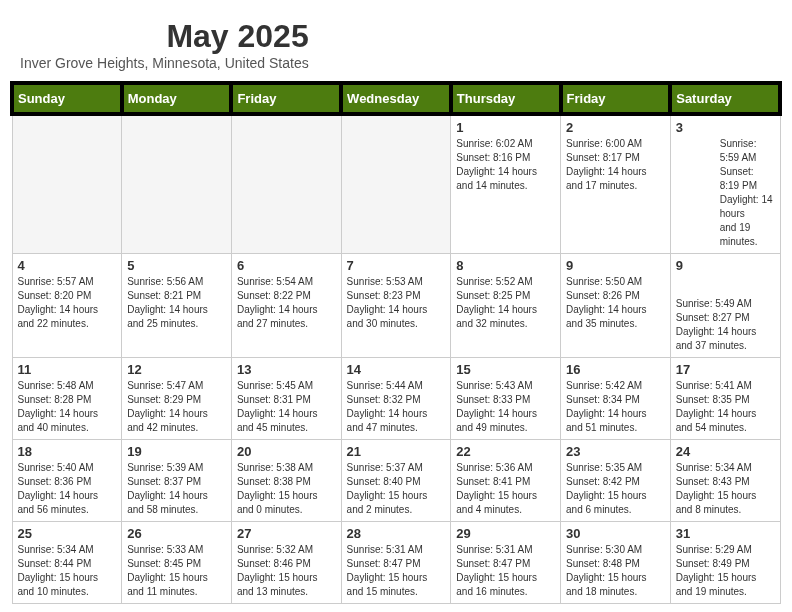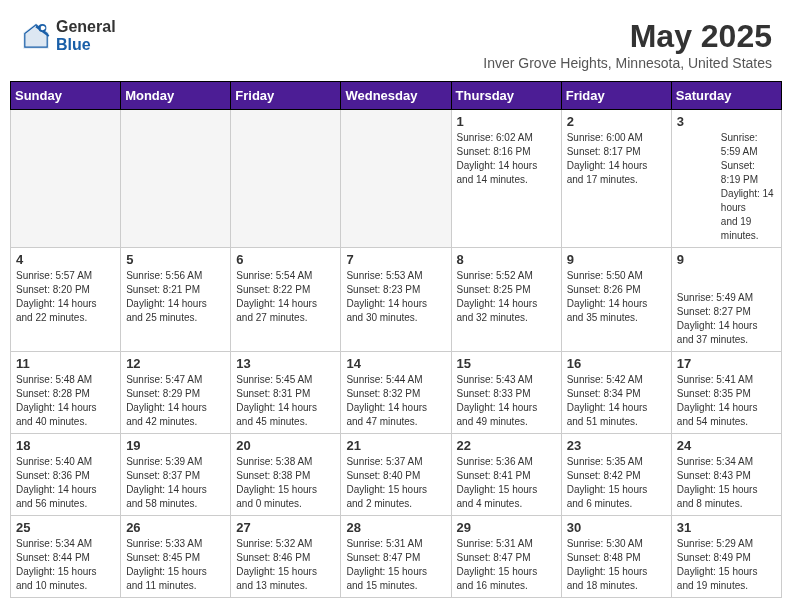--- a/index.html
+++ b/index.html
@@ -51,27 +51,27 @@
     .subtitle {
       font-size: 14px;
       color: #555;
     }
     table {
       width: 100%;
       border-collapse: collapse;
       margin-top: 6px;
     }
     th {
-      background: #4c1d95;
+      background: #4d7c0f;
       color: white;
       font-size: 13px;
       font-weight: bold;
       padding: 6px 4px;
       text-align: left;
-      border: 1px solid #000000;
+      border: 4px solid #000000;
     }
     td {
       border: 1px solid #ccc;
       vertical-align: top;
       padding: 4px 5px;
       width: calc(100% / 7);
       height: 80px;
       background: #fff;
     }
     td.empty {
@@ -90,33 +90,20 @@
       line-height: 1.4;
     }
     tr:nth-child(even) td:not(.empty) {
       background: #fff;
     }
   </style>
 </head>
 <body>
 
 <div class="header">
-  <div class="logo">
-    <svg class="logo-icon" viewBox="0 0 40 40" xmlns="http://www.w3.org/2000/svg">
-      <polygon points="20,4 36,16 36,36 4,36 4,16" fill="#1a5fa8" opacity="0.15"></polygon>
-      <polygon points="20,6 34,17 34,34 6,34 6,17" fill="none" stroke="#1a5fa8" stroke-width="1.5"></polygon>
-      <path d="M 20 8 L 36 20" stroke="#1a5fa8" stroke-width="2.5" fill="none"></path>
-      <circle cx="28" cy="10" r="5" fill="#1a5fa8"></circle>
-      <path d="M 26 8 Q 30 6 32 10 Q 30 14 26 12 Z" fill="white"></path>
-    </svg>
-    <div class="logo-text">
-      <span class="logo-general">General</span>
-      <span class="logo-blue">Blue</span>
-    </div>
-  </div>
   <div class="title-area">
     <div class="month-title">May 2025</div>
     <div class="subtitle">Inver Grove Heights, Minnesota, United States</div>
   </div>
 </div>
 
 <table>
   <thead>
     <tr>
     <th>Sunday</th>

